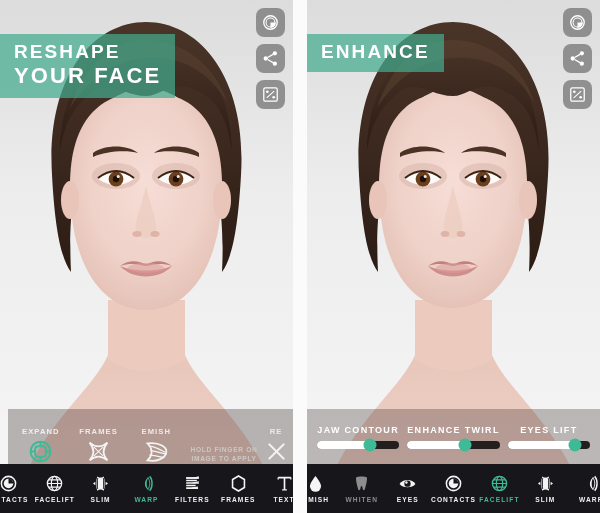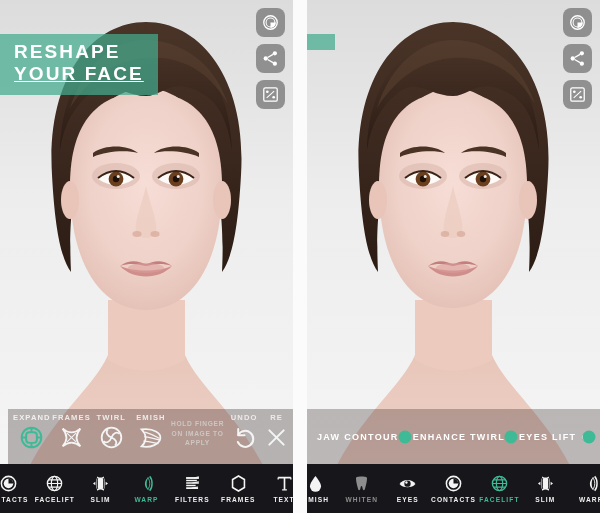--- a/index.html
+++ b/index.html
@@ -31,61 +31,61 @@
     position:absolute; left:0; top:34px;
     padding:7px 14px 9px 14px;
     background:rgba(66,170,142,0.72);
     color:#ffffff;
     letter-spacing:2.1px;
     font-weight:bold;
     line-height:1.18;
     text-transform:uppercase;
   }
   .banner .l1 { font-size:19px; display:block; }
-  .banner .l2 { font-size:19px; display:block;text-decoration:underline; }
+  .banner .l2 { font-size:22px; display:block; }
   .panel.right .banner { top:34px; }
 
   
   .toolcol {
     position:absolute; right:8px; top:8px;
     display:flex; flex-direction:column; gap:7px;
   }
   .toolbtn {
     width:29px; height:29px; border-radius:8px;
     background:rgba(120,120,120,0.78);
     display:flex; align-items:center; justify-content:center;
   }
   .toolbtn svg { width:19px; height:19px; }
 
   
   .warpbar {
     position:absolute; left:8px; right:0; bottom:49px; height:55px;
     background:rgba(40,26,26,0.30);
-    display:flex; align-items:flex-start; padding:4px 4px 0 4px;margin-top:8px;
+    display:flex; align-items:flex-end; padding:4px 4px 0 4px;margin-top:8px;
   }
   .warpitem { flex:1 1 0; display:flex; flex-direction:column; align-items:center; }
   .warpitem .wlabel {
     font-size:7.6px; letter-spacing:1.1px; color:#efeae8; font-weight:bold;
     margin-bottom:3px; white-space:nowrap;
   }
   .warpitem.active .wlabel { color:#f2efee; }
   .warpitem svg { width:25px; height:25px; }
   .warphint {
     flex:1.35 1 0; display:flex; align-items:center; justify-content:center;
     text-align:center; color:#cfc6c3; font-size:6.6px; line-height:1.45;
     letter-spacing:0.7px; font-weight:bold; padding-top:6px;
   }
 
   
   .sliderbar {
     position:absolute; left:0; right:0; bottom:49px; height:55px;
     background:rgba(40,26,26,0.28);
     display:flex; align-items:center; padding:0 6px;
   }
-  .slideritem { flex:1 1 0; display:flex; flex-direction:row; align-items:center; gap:6px; padding:0 4px; }
+  .slideritem { flex:1 1 0; display:flex; flex-direction:column; align-items:center; gap:6px; padding:0 4px; }
   .slideritem .slabel {
     font-size:9px; letter-spacing:1.3px; color:#ffffff; font-weight:bold; white-space:nowrap;
   }
   .track {
     position:relative; width:100%; height:8px; border-radius:4px; background:#241f1f;
     overflow:visible;
   }
   .track .fill { position:absolute; left:0; top:0; bottom:0; border-radius:4px 0 0 4px; background:#ffffff; }
   .track .knob {
     position:absolute; top:50%; width:13px; height:13px; border-radius:50%;
@@ -227,41 +227,27 @@
         </svg>
       </div>
       <div class="warpitem">
         <span class="wlabel">FRAMES</span>
         <svg viewBox="0 0 28 28">
           <path d="M4 4 C 11 10 17 10 24 4 C 18 11 18 17 24 24 C 17 18 11 18 4 24 C 10 17 10 11 4 4 Z" class="ic-white" stroke-width="2"></path>
           <path d="M9 9 L19 19 M19 9 L9 19" class="ic-white" stroke-width="1.2"></path>
         </svg>
       </div>
       <div class="warpitem">
-        <span class="wlabel">TWIRL</span>
-        <svg viewBox="0 0 28 28">
-          <circle cx="14" cy="14" r="11" class="ic-white" stroke-width="2"></circle>
-          <path d="M14 14 C 9 12 7 8 10 5 M14 14 C 16 9 20 7 23 10 M14 14 C 19 16 21 20 18 23 M14 14 C 12 19 8 21 5 18" class="ic-white" stroke-width="2"></path>
-        </svg>
-      </div>
-      <div class="warpitem">
         <span class="wlabel">EMISH</span>
         <svg viewBox="0 0 28 28">
           <path d="M4 5 C 18 3 26 10 25 15 C 24 21 15 26 4 24 C 10 18 10 11 4 5 Z" class="ic-white" stroke-width="2"></path>
           <path d="M8 8 C 15 10 20 13 24 15 M7 13 C 14 14 20 16 25 17 M6 18 C 13 18 18 20 23 21" class="ic-white" stroke-width="1.3"></path>
         </svg>
       </div>
       <div class="warphint">HOLD FINGER ON IMAGE TO APPLY</div>
-      <div class="warpitem">
-        <span class="wlabel">UNDO</span>
-        <svg viewBox="0 0 28 28">
-          <path d="M7 11 A 9 9 0 1 1 6.5 19" class="ic-white" stroke-width="2.3" stroke-linecap="round"></path>
-          <path d="M7 4.5 L7 11.5 L14 11.5" class="ic-white" stroke-width="2.3" stroke-linecap="round" stroke-linejoin="round"></path>
-        </svg>
-      </div>
       <div class="warpitem" style="flex:0.45 1 0;">
         <span class="wlabel">RE</span>
         <svg viewBox="0 0 28 28">
           <path d="M6 6 L22 22 M22 6 L6 22" class="ic-white" stroke-width="2.3" stroke-linecap="round"></path>
         </svg>
       </div>
     </div>
 
     <div class="navbar">
       <div class="navitem clipleft">
@@ -374,20 +360,21 @@
         <path d="M146 186 C 141 208 135 222 137 232 C 140 240 152 240 155 232 C 157 222 151 208 146 186 Z" fill="#ecccc0" opacity="0.75"></path>
         <ellipse cx="138" cy="234" rx="4.3" ry="2.9" fill="#d9ad9e" opacity="0.8"></ellipse>
         <ellipse cx="154" cy="234" rx="4.3" ry="2.9" fill="#d9ad9e" opacity="0.8"></ellipse>
         <path d="M121 266 C 132 258 139 262 146 264 C 153 262 160 258 171 266 C 159 262 152 265 146 266 C 140 265 133 262 121 266 Z" fill="#c27f7e"></path>
         <path d="M121 266 C 133 280 159 280 171 266 C 158 272 134 272 121 266 Z" fill="#cf8d8b"></path>
         <ellipse cx="146" cy="268" rx="17" ry="5" fill="#dd9e9b" opacity="0.55"></ellipse>
       </svg>
     </div>
 
     <div class="banner">
+      <span class="l1">ENHANCE</span>
     </div>
 
     <div class="toolcol">
       <div class="toolbtn">
         <svg viewBox="0 0 24 24">
           <circle cx="12" cy="12" r="8.5" fill="none" stroke="#ffffff" stroke-width="1.7"></circle>
           <path d="M12 12 L12 5.2 A6.8 6.8 0 0 1 18.8 12 Z" fill="#ffffff" transform="rotate(90 12 12)"></path>
           <circle cx="12" cy="12" r="5.6" fill="none" stroke="#ffffff" stroke-width="1.3"></circle>
         </svg>
       </div>

